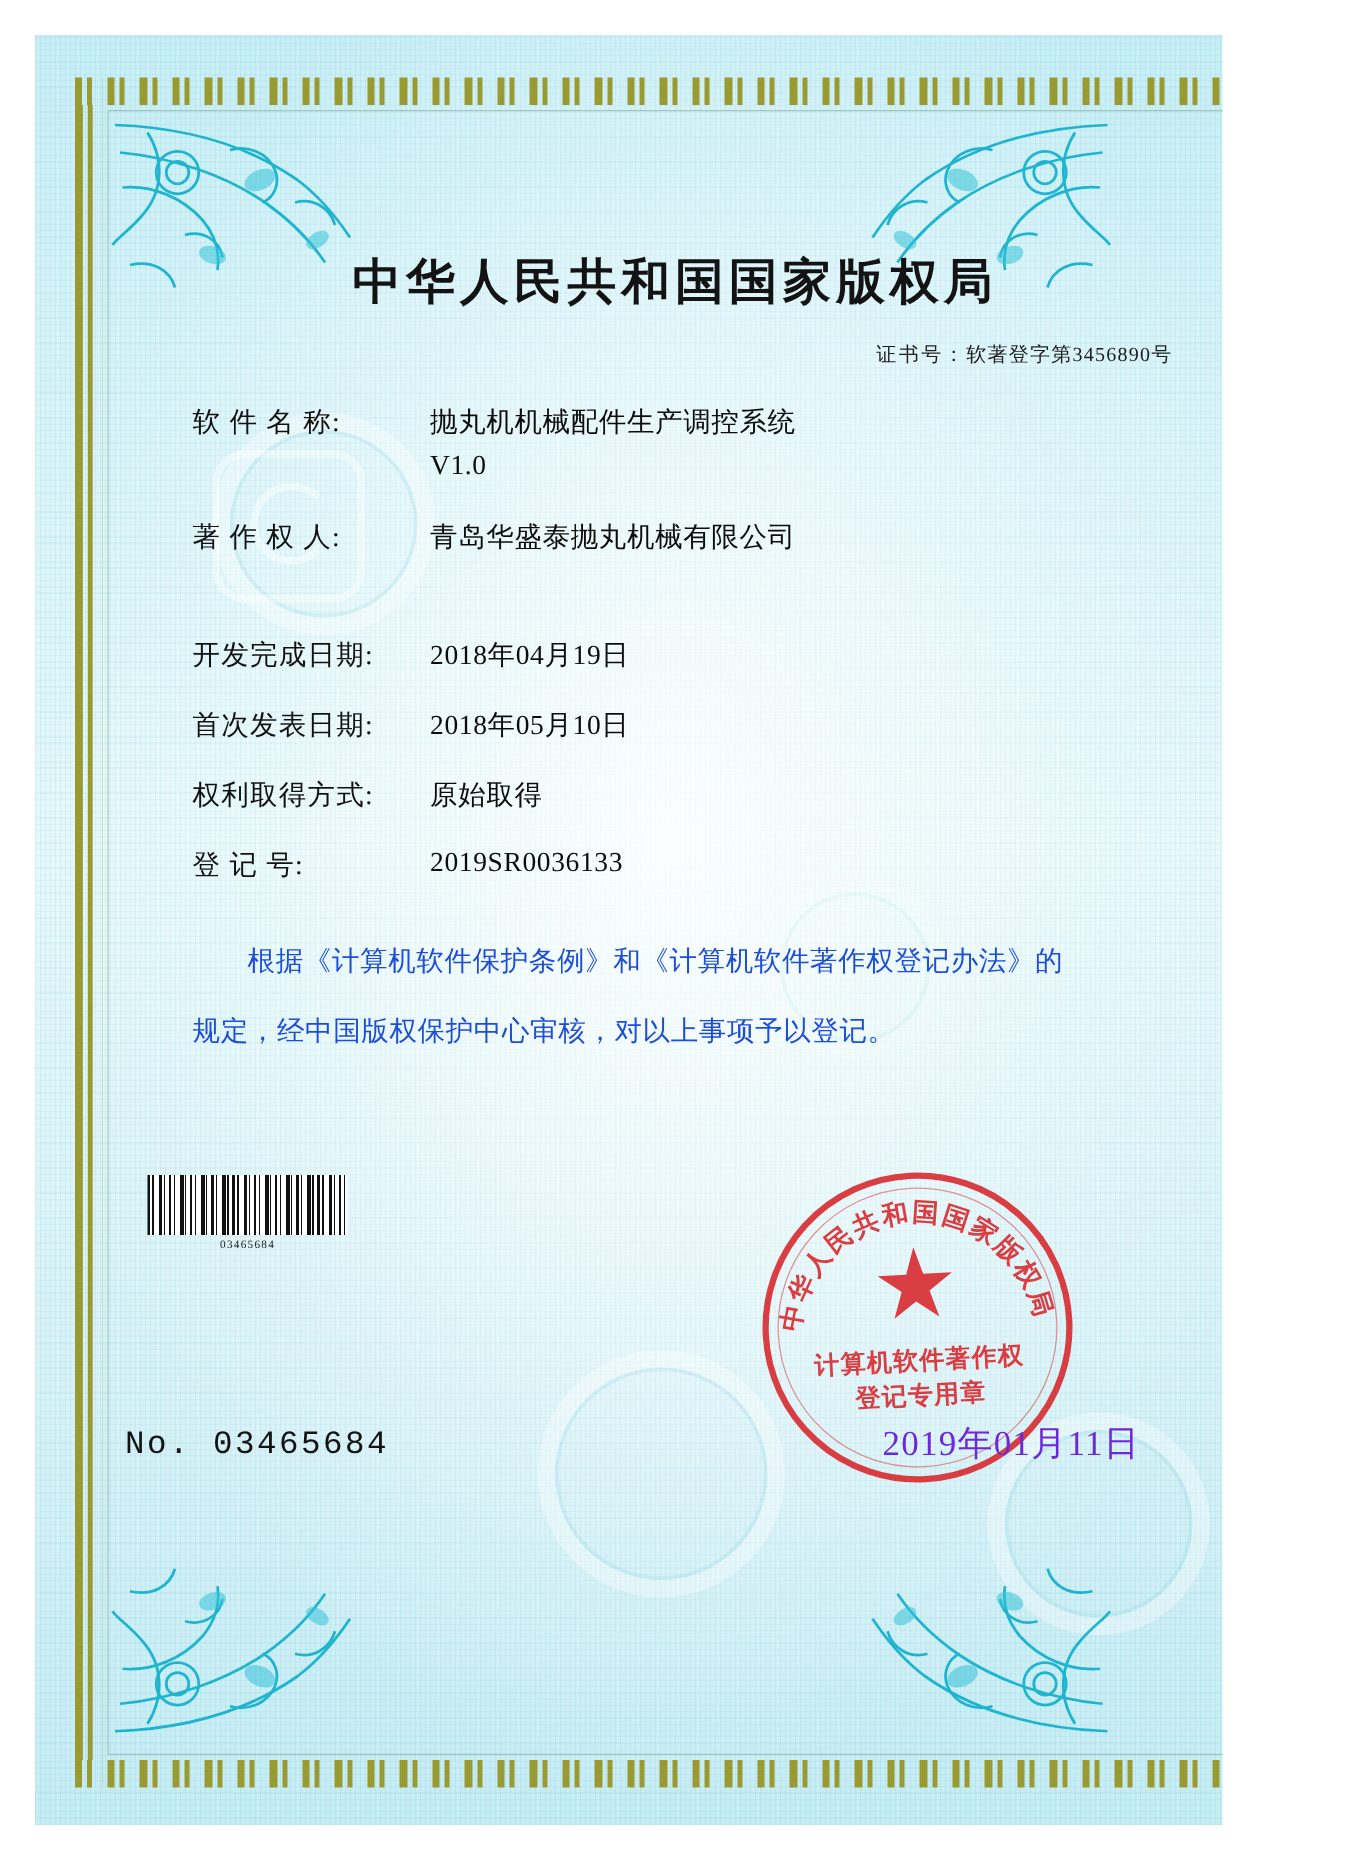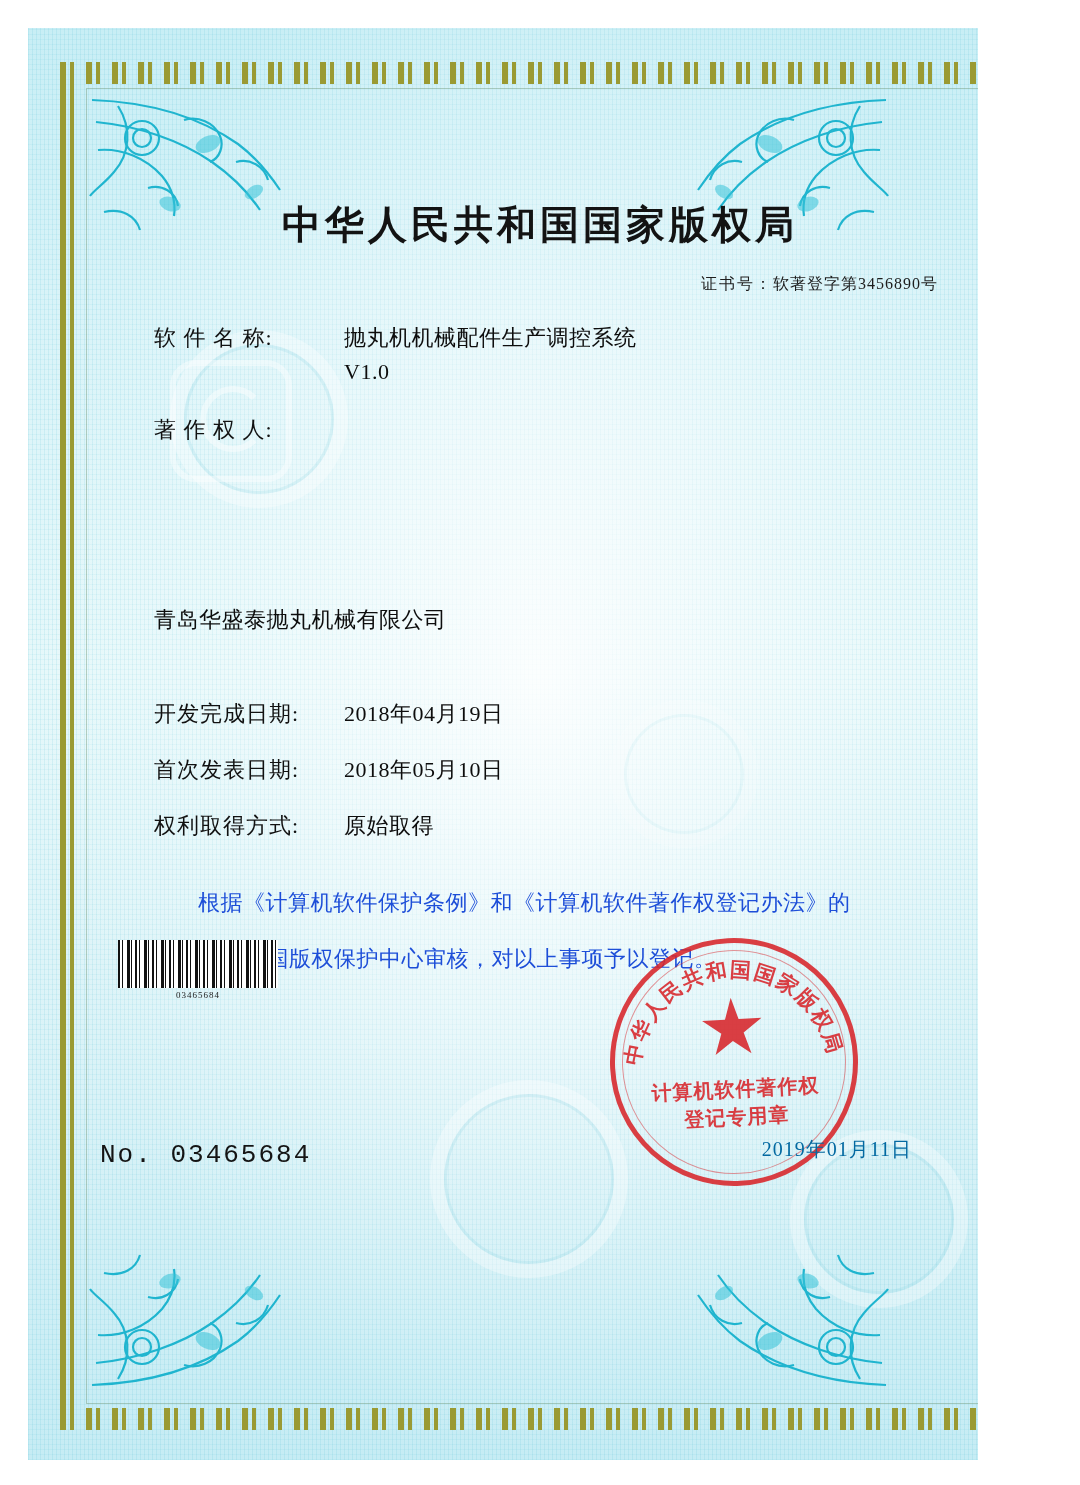--- a/index.html
+++ b/index.html
@@ -197,23 +197,23 @@
     color: #141414;
     font-family: "Liberation Mono", monospace;
     margin-left: 20px;
   }
 
   
   .issue-date {
     position: absolute;
     right: 66px;
     top: 1136px;
-    font-size: 20px;
+    font-size: 28px;
     letter-spacing: 1px;
-    color: #0369a1;
+    color: #6d28d9;
     font-family: "Liberation Serif", "DejaVu Serif", serif;
   }
 
   
   .seal {
     position: absolute;
     right: 120px;
     top: 938px;
     width: 238px;
     height: 238px;
@@ -392,21 +392,21 @@
     <div class="fields">
 
       <div class="field-row">
         <div class="field-label">软 件 名 称:</div>
         <div class="field-value">
           <span>抛丸机机械配件生产调控系统</span>
           <span class="line2">V1.0</span>
         </div>
       </div>
 
-      <div class="field-row" style="margin-top:30px;flex-direction:column;">
+      <div class="field-row" style="margin-top:30px;">
         <div class="field-label">著 作 权 人:</div>
         <div class="field-value">青岛华盛泰抛丸机械有限公司</div>
       </div>
 
       <div class="gap-lg"></div>
 
       <div class="field-row">
         <div class="field-label">开发完成日期:</div>
         <div class="field-value">2018年04月19日</div>
       </div>
@@ -415,20 +415,24 @@
         <div class="field-label">首次发表日期:</div>
         <div class="field-value">2018年05月10日</div>
       </div>
 
       <div class="field-row">
         <div class="field-label">权利取得方式:</div>
         <div class="field-value">原始取得</div>
       </div>
 
 
+      <div class="field-row">
+        <div class="field-label">登 记 号:</div>
+        <div class="field-value">2019SR0036133</div>
+      </div>
 
     </div>
 
     <div class="statement">
       <span class="indent"></span><span>根据《计算机软件保护条例》和《计算机软件著作权登记办法》的</span><br>
       <span>规定，经中国版权保护中心审核，对以上事项予以登记。</span>
     </div>
 
   </div>
 

